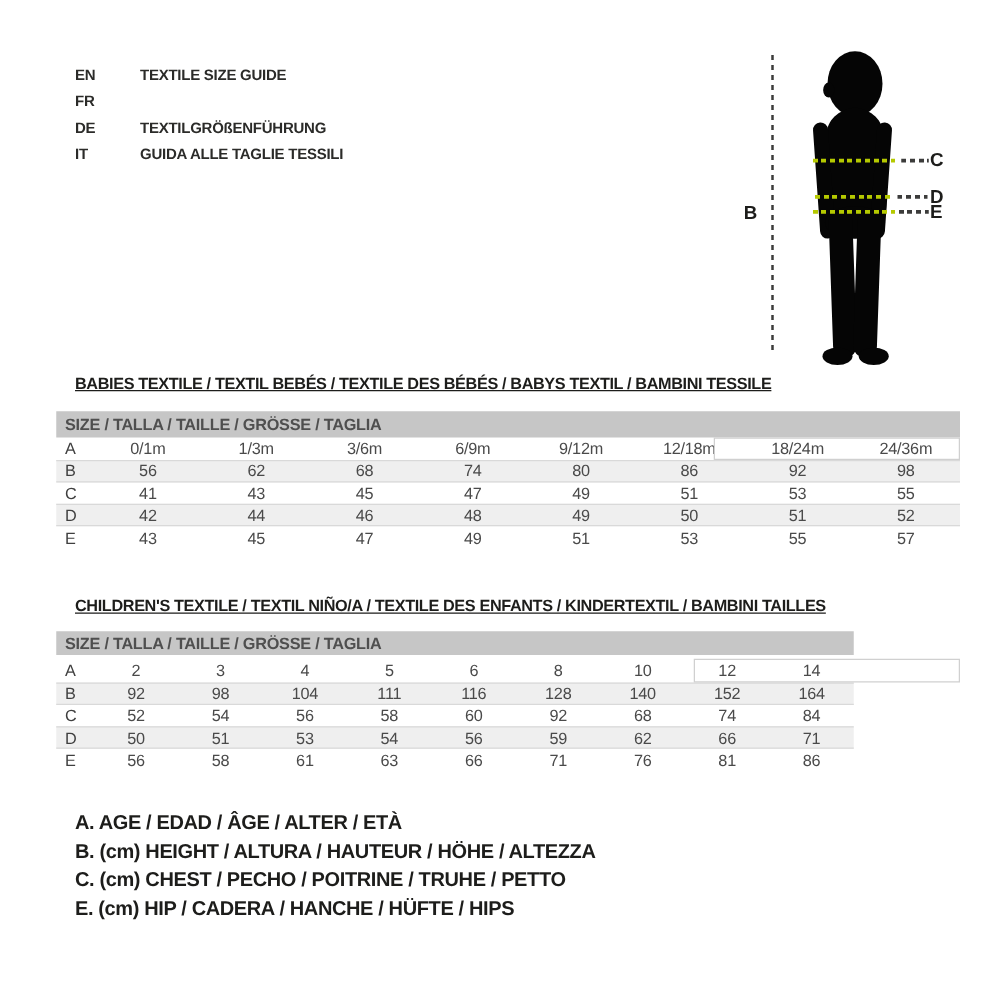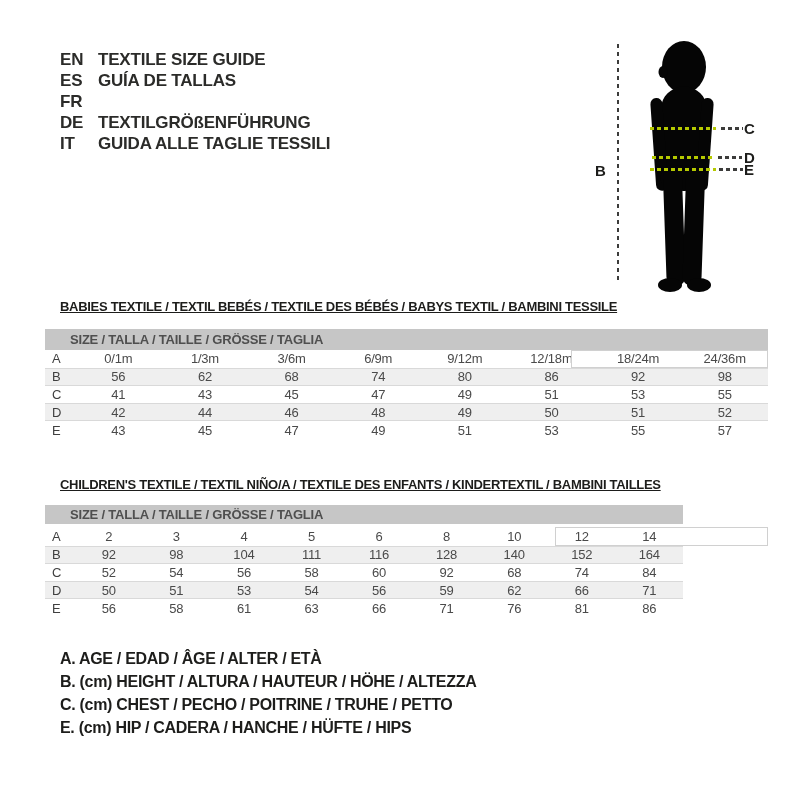--- a/index.html
+++ b/index.html
@@ -3,21 +3,21 @@
 <meta charset="utf-8">
 <style>
   html,body { margin:0; padding:0; background:#ffffff; }
   .canvas {
     position:relative; width:800px; height:800px; background:#ffffff;
     font-family:"Liberation Sans", sans-serif; overflow:hidden;
     color:#1d1d1b;
   }
   
   .langs { position:absolute; left:60px; top:50px; }
-  .lang-row { display:flex; height:20.8px; align-items:center; font-size:17px; font-weight:700; color:#2b2b29; letter-spacing:-0.2px; }
+  .lang-row { display:flex; height:20.8px; align-items:center; font-size:12px; font-weight:700; color:#2b2b29; letter-spacing:-0.2px;gap:14px; }
   .lang-code { width:38px; }
   
   .fig-svg { position:absolute; left:632px; top:38px; width:100px; height:256px; color:var(--silhouette,#050505); }
   .vdash { position:absolute; left:617px; top:44px; width:2px; height:240px;
            background:repeating-linear-gradient(180deg, var(--dash_off_body,#3c3c3b) 0 4px, transparent 4px 8px); }
   .hdash { position:absolute; height:3px; }
   .hdash.on  { background:repeating-linear-gradient(90deg, var(--dash_on_body,#b5c900) 0 4px, transparent 4px 7px); }
   .hdash.off { background:repeating-linear-gradient(90deg, var(--dash_off_body,#3c3c3b) 0 4px, transparent 4px 7px); }
   .c-on { left:650px; top:127px; width:66px; }
   .c-off{ left:721px; top:127px; width:22px; }
@@ -32,21 +32,21 @@
   .lbl-e { left:744px; top:161px; }
   
   .section-title { position:absolute; left:60px; font-size:13px; font-weight:700; color:var(--text_dark,#1d1d1b); letter-spacing:-0.3px; white-space:nowrap;text-decoration:underline; }
   .title-babies { top:299px; }
   .title-children { top:477px; }
   
   .stable { position:absolute; left:45px; font-size:13px; color:var(--text_table,#4a4a4a); letter-spacing:-0.2px; }
   .table-babies   { top:329px; width:723px; }
   .table-children { top:505px; width:638px; }
   .thead { background:var(--header_bar,#c6c6c6); font-weight:700; color:#4f4f4f; font-size:13px;
-           padding-left:25px; display:flex; align-items:center; box-sizing:border-box; }
+           padding-left:7px; display:flex; align-items:center; box-sizing:border-box; }
   .table-babies .thead { height:21px; }
   .table-children .thead { height:19px; margin-bottom:4px; }
   .trow { display:flex; height:17.8px; align-items:center; box-sizing:border-box; }
   .trow.striped { background:var(--stripe,#efefef); border-top:1px solid var(--stripe_border,#d9d9d9); border-bottom:1px solid var(--stripe_border,#d9d9d9); }
   .tlabel { width:30px; padding-left:7px; box-sizing:border-box; color:#3f3f3f; }
   .tcell { flex:1; text-align:center; }
   
   .hl-box { position:absolute; border:1px solid var(--box_outline,#d0d0d0); background:transparent; box-sizing:border-box; }
   .hl-babies   { left:571px; top:350px; width:197px; height:18px; }
   .hl-children { left:555px; top:527px; width:213px; height:19px; }
@@ -56,24 +56,20 @@
 </style>
 </head>
 <body style="--silhouette: #050505; --dash_on_body: #b5c900; --dash_off_body: #3c3c3b; --header_bar: #c6c6c6; --stripe: #efefef; --stripe_border: #d9d9d9; --box_outline: #d0d0d0; --text_dark: #1d1d1b; --text_table: #4a4a4a;">
 
 <div class="canvas">
 
   <div class="langs">
     <div class="lang-row">
       <span class="lang-code">EN</span>
       <span>TEXTILE SIZE GUIDE</span>
-    </div>
-    <div class="lang-row">
-      <span class="lang-code">ES</span>
-      <span>GUÍA DE TALLAS</span>
     </div>
     <div class="lang-row">
       <span class="lang-code">FR</span>
     </div>
     <div class="lang-row">
       <span class="lang-code">DE</span>
       <span>TEXTILGRÖßENFÜHRUNG</span>
     </div>
     <div class="lang-row">
       <span class="lang-code">IT</span>

